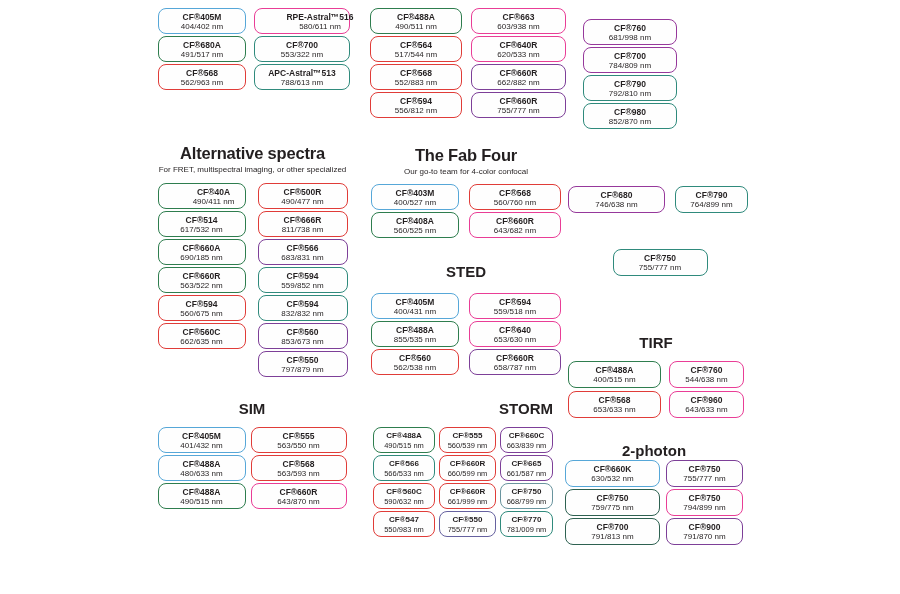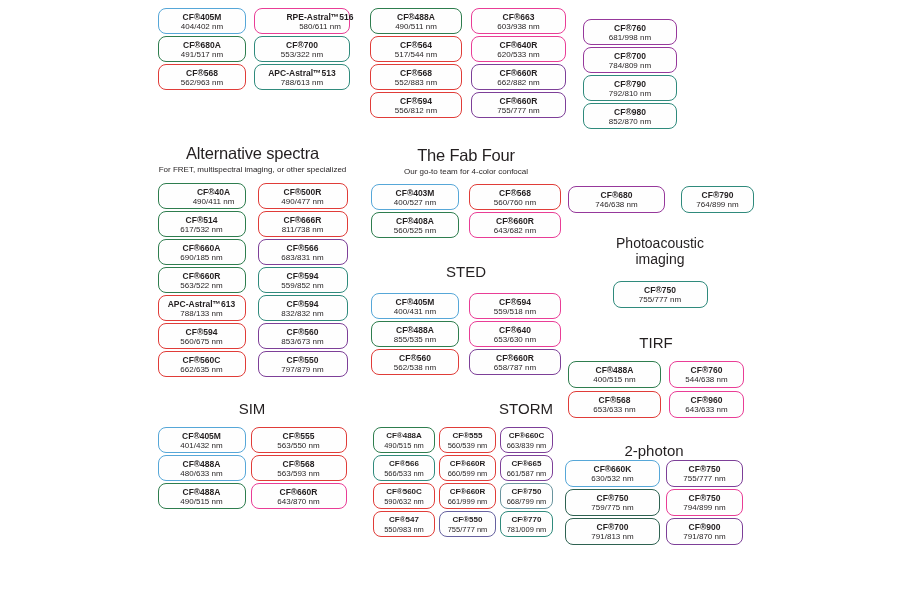--- a/index.html
+++ b/index.html
@@ -1,19 +1,19 @@
 <!DOCTYPE html>
 <html><head>
 <meta charset="utf-8">
 <style>
   html,body{margin:0;padding:0;background:#ffffff;}
   .canvas{position:relative;width:900px;height:594px;background:#ffffff;overflow:hidden;
           font-family:"Liberation Sans",sans-serif;color:#231f20;}
   .section{position:absolute;display:flex;flex-direction:column;align-items:center;}
-  .sec-title{font-weight:normal;text-align:center;color:#231f20;}
+  .sec-title{font-weight:bold;text-align:center;color:#231f20;}
   .title-lg{font-size:16.5px;line-height:19px;letter-spacing:-0.2px;}
   .title-md{font-size:15px;line-height:18px;}
   .sec-sub{font-size:8px;line-height:10px;text-align:right;white-space:nowrap;color:#231f20;}
   .cols{display:flex;flex-direction:row;justify-content:center;}
   .col{display:flex;flex-direction:column;}
   .chip{background:#fefefe;border:1.5px solid #888;border-radius:8px;height:26px;margin-bottom:2px;
         display:flex;flex-direction:column;align-items:center;justify-content:center;box-sizing:border-box;}
   .chip-name{font-weight:bold;font-size:8.5px;line-height:10px;white-space:nowrap;}
   .chip-value{font-size:8px;line-height:9px;white-space:nowrap;}
 
@@ -33,21 +33,21 @@
   #sec-fab{left:366px;top:146px;width:200px;}
   #sec-fab .sec-sub{margin-top:2px;}
   #sec-fab .cols{gap:10px;margin-top:7px;}
   #sec-fab .col:nth-child(1){width:88px;} #sec-fab .col:nth-child(2){width:92px;}
 
   #sec-sted{left:366px;top:263px;width:200px;}
   #sec-sted .cols{gap:10px;margin-top:12px;}
   #sec-sted .col:nth-child(1){width:88px;} #sec-sted .col:nth-child(2){width:92px;}
 
   #sec-pair{left:568px;top:186px;}
-  #sec-pair .cols{gap:16px;align-items:flex-start;}
+  #sec-pair .cols{gap:10px;align-items:flex-start;}
   #sec-pair .col:nth-child(1){width:97px;} #sec-pair .col:nth-child(2){width:73px;}
   #sec-pair .chip{height:27px;}
 
   #sec-photo{left:577px;top:235px;width:166px;}
   #sec-photo .sec-title{font-size:14px;line-height:16px;width:110px;}
   #sec-photo .cols{margin-top:14px;}
   #sec-photo .col{width:95px;} #sec-photo .chip{height:27px;}
 
   #sec-tirf{left:567px;top:334px;width:178px;}
   #sec-tirf .cols{gap:8px;margin-top:9px;}
@@ -186,24 +186,20 @@
           </div>
           <div class="chip" style="border-color: rgb(46, 125, 78);">
             <div class="chip-name">CF®660A</div>
             <div class="chip-value">690/185 nm</div>
           </div>
           <div class="chip" style="border-color: rgb(46, 125, 78);">
             <div class="chip-name">CF®660R</div>
             <div class="chip-value">563/522 nm</div>
           </div>
           <div class="chip" style="border-color: rgb(224, 60, 56);">
-            <div class="chip-name">APC-Astral™613</div>
-            <div class="chip-value">788/133 nm</div>
-          </div>
-          <div class="chip" style="border-color: rgb(224, 60, 56);">
             <div class="chip-name">CF®594</div>
             <div class="chip-value">560/675 nm</div>
           </div>
           <div class="chip" style="border-color: rgb(224, 60, 56);">
             <div class="chip-name">CF®560C</div>
             <div class="chip-value">662/635 nm</div>
           </div>
         </div>
         <div class="col">
           <div class="chip" style="border-color: rgb(224, 60, 56);">
@@ -310,21 +306,20 @@
         <div class="col">
           <div class="chip" style="border-color: rgb(47, 138, 124);">
             <div class="chip-name">CF®790</div>
             <div class="chip-value">764/899 nm</div>
           </div>
         </div>
       </div>
   </div>
 
   <div class="section" id="sec-photo">
-    <div class="sec-title">Photoacoustic imaging</div>
     <div class="cols">
         <div class="col">
           <div class="chip" style="border-color: rgb(47, 138, 124);">
             <div class="chip-name">CF®750</div>
             <div class="chip-value">755/777 nm</div>
           </div>
         </div>
       </div>
   </div>
 

